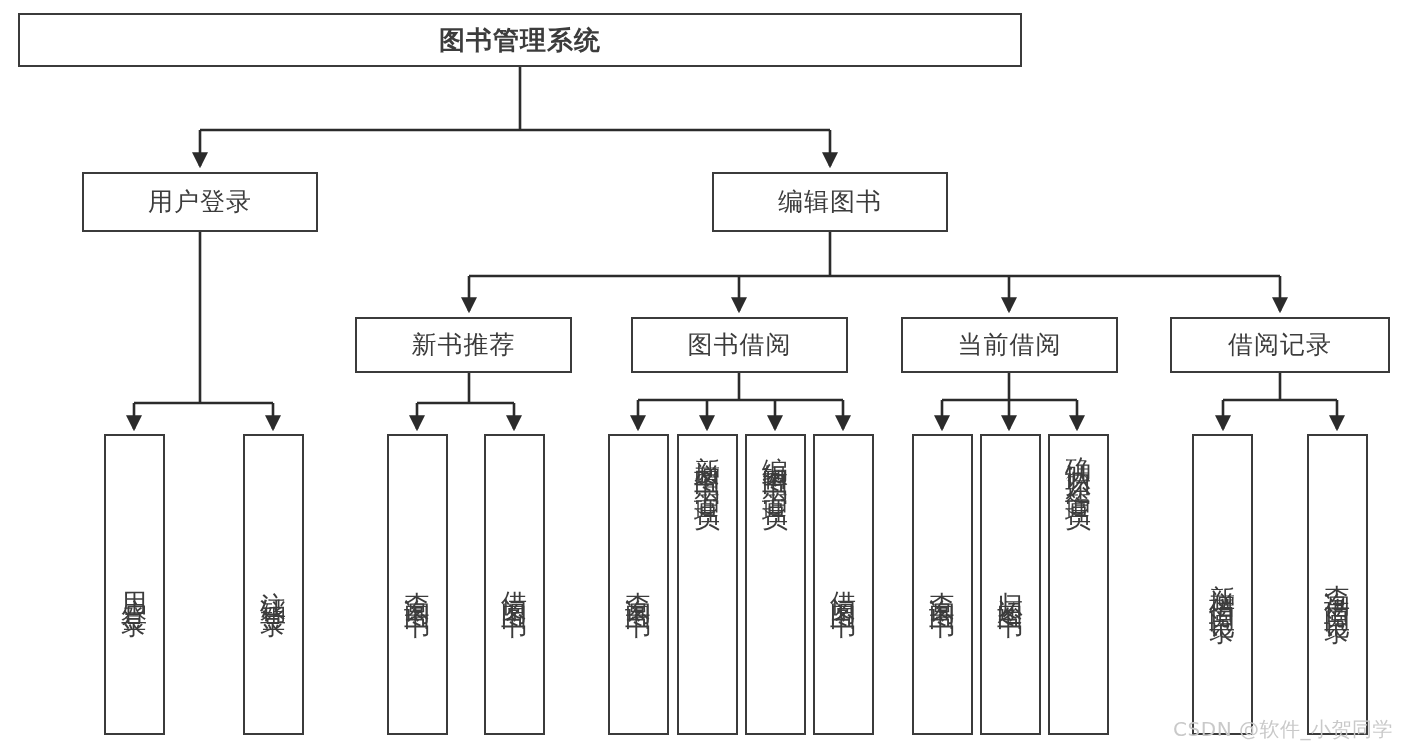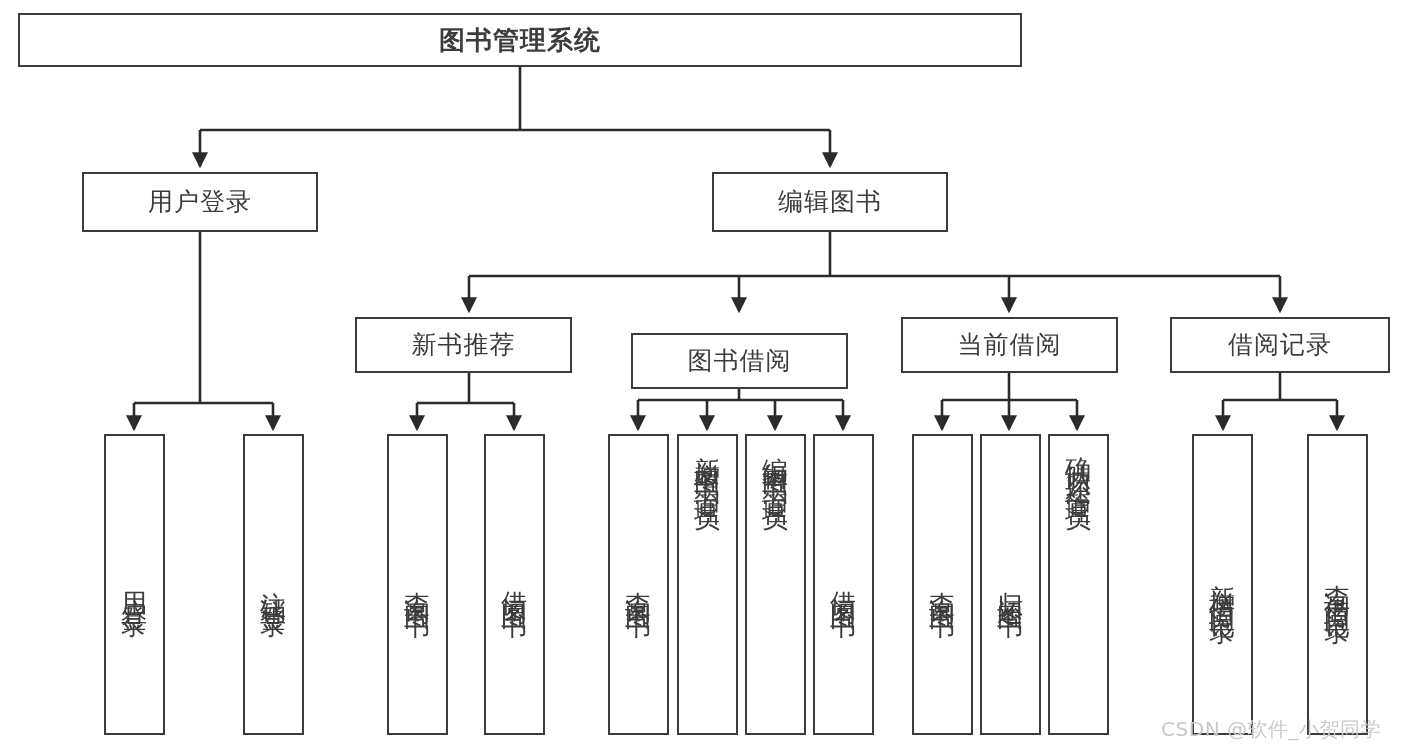--- a/index.html
+++ b/index.html
@@ -31,21 +31,21 @@
     text-orientation:upright;
     -webkit-writing-mode:vertical-rl;
     letter-spacing:7px;
     line-height:1;
     white-space:nowrap;
   }
   .v-node.top .lbl{align-self:flex-start;}
   .v-node.mid{align-items:center;}
   .watermark{
     position:absolute;
-    right:24px;
+    right:12px;
     bottom:4px;
     font-size:20px;
     color:#c9c9c9;
     white-space:nowrap;
     letter-spacing:0.5px;
   }
 </style>
 </head>
 <body>
 
@@ -108,21 +108,21 @@
   <div class="node h-node" style="left:82px;top:172px;width:236px;height:60px;">
     <span class="lbl">用户登录</span>
   </div>
   <div class="node h-node" style="left:712px;top:172px;width:236px;height:60px;">
     <span class="lbl">编辑图书</span>
   </div>
 
   <div class="node h-node" style="left:355px;top:317px;width:217px;height:56px;">
     <span class="lbl">新书推荐</span>
   </div>
-  <div class="node h-node" style="left:631px;top:317px;width:217px;height:56px;margin-top:16px;">
+  <div class="node h-node" style="left:631px;top:317px;width:217px;height:56px;">
     <span class="lbl">图书借阅</span>
   </div>
   <div class="node h-node" style="left:901px;top:317px;width:217px;height:56px;justify-content:center;">
     <span class="lbl">当前借阅</span>
   </div>
   <div class="node h-node" style="left:1170px;top:317px;width:220px;height:56px;">
     <span class="lbl">借阅记录</span>
   </div>
 
   <div class="node v-node mid" style="left:104px;top:434px;width:61px;height:301px;">

